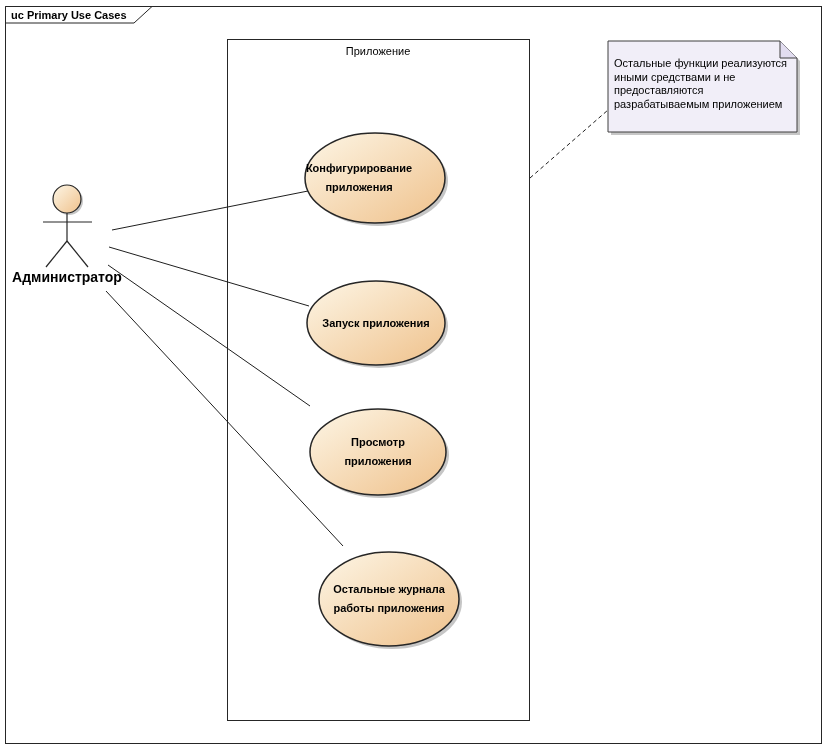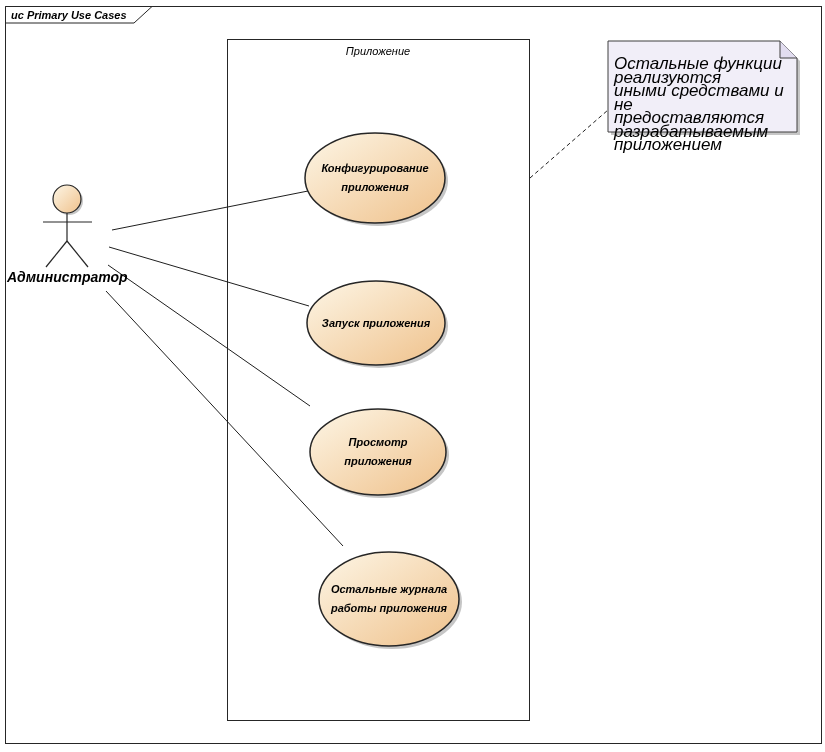--- a/index.html
+++ b/index.html
@@ -9,51 +9,50 @@
     background:#ffffff;
     font-family:"Liberation Sans", sans-serif;
     overflow:hidden;
   }
   .canvas svg { position:absolute; left:0; top:0; }
   .lbl {
     position:absolute;
     color:#000000;
     font-size:11px;
     white-space:pre-line;
-    font-style:italic;
   }
   .tab-label {
     left:11px; top:9px; width:130px;
     font-weight:bold;
     font-size:11px;
   }
   .boundary-label {
     left:227px; top:45px; width:302px;
     text-align:center;
   }
   .uc-label {
     display:flex; align-items:center; justify-content:center;
     text-align:center;
     font-weight:bold;
     line-height:19px;
     width:150px; height:60px;
   }
-  .uc1 { left:300px; top:148px; }
+  .uc1 { left:284px; top:148px; }
   .uc2 { left:301px; top:293px; }
   .uc3 { left:303px; top:422px; }
   .uc4 { left:314px; top:569px; }
   .actor-label {
     left:7px; top:269px; width:120px;
     text-align:center;
     font-weight:bold;
     font-size:14px;
   }
   .note-text {
     left:614px; top:57px; width:180px;
-    font-size:17px;
+    font-size:11px;
     line-height:13.5px;
   }
 </style>
 </head>
 <body>
 
 <div class="canvas">
 
   <svg width="825" height="752" viewBox="0 0 825 752">
     <defs>

